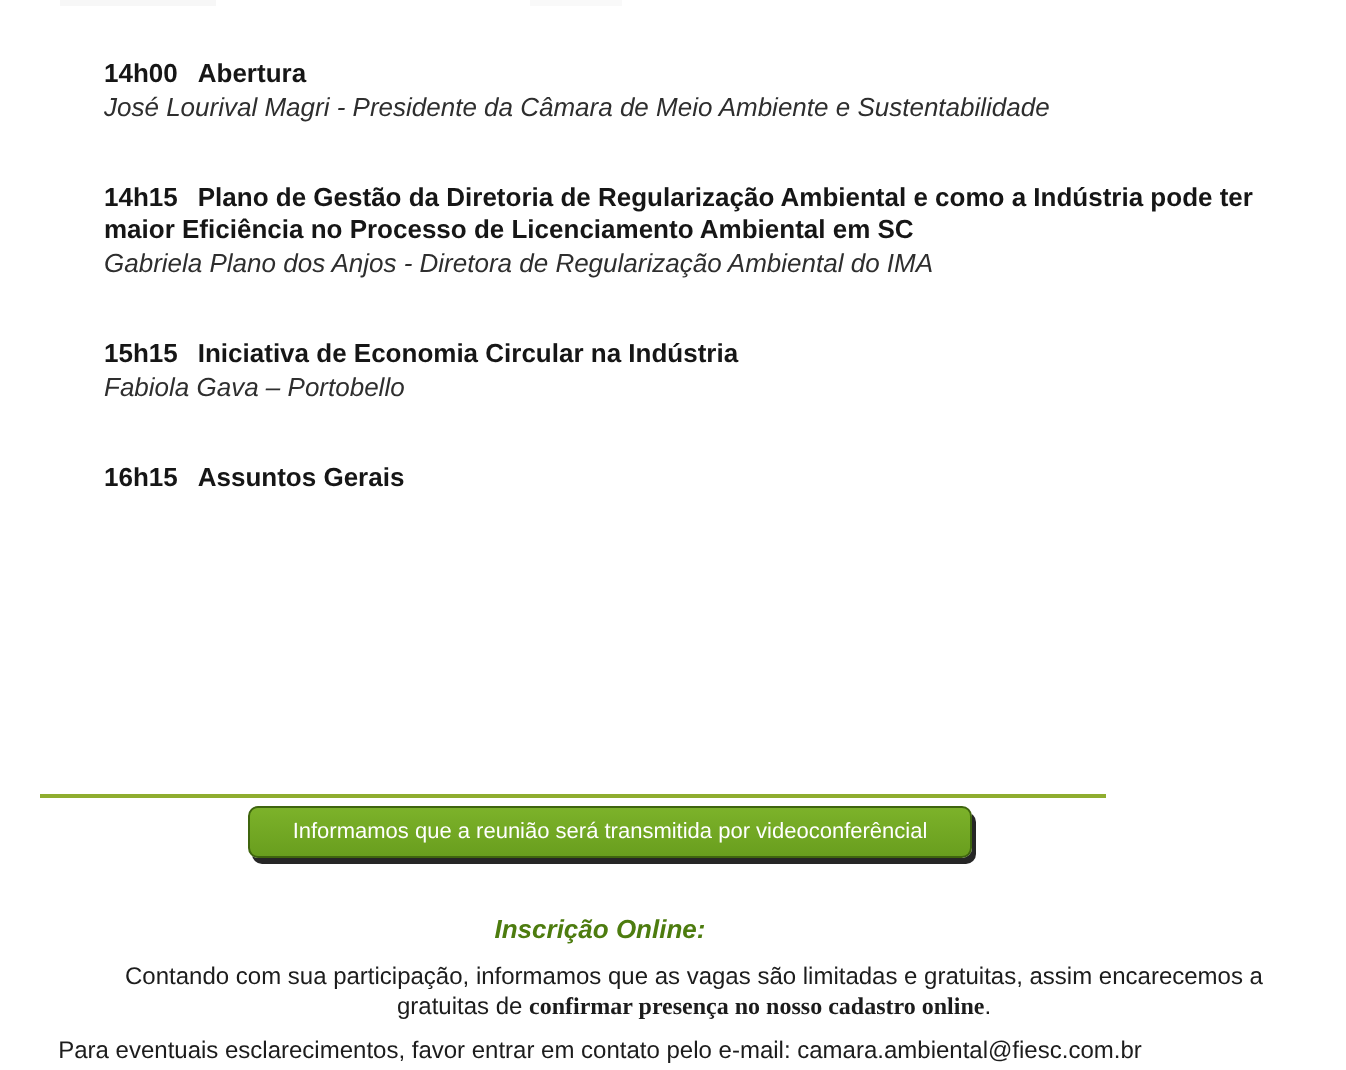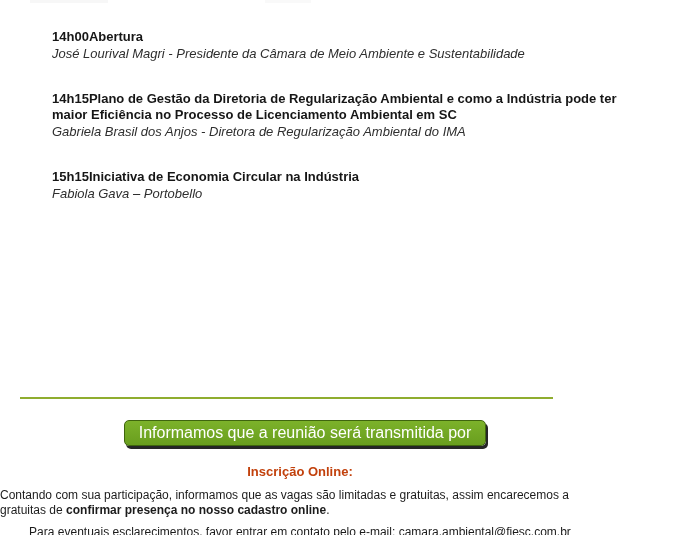--- a/index.html
+++ b/index.html
@@ -31,20 +31,21 @@
     margin-bottom: 30px;
     max-width: 585px;
   }
   .agenda-title {
     font-weight: bold;
     font-size: 13px;
     line-height: 16px;
     color: #161616;
   }
   .agenda-time {
+    margin-right: 10px;
   }
   .agenda-speaker {
     font-style: italic;
     font-size: 13px;
     line-height: 15px;
     margin-top: 1px;
     color: #2e2e2e;
   }
 
   .bottom {
@@ -53,50 +54,54 @@
     left: 0;
     width: 673px;
   }
   .rule {
     margin-left: 20px;
     width: 533px;
     height: 2px;
     background: #8fad2f;
   }
   .banner {
-    margin: 21px 0 0 124px;
+    margin: 4px 0 0 124px;
     width: 360px;
     height: 24px;
     line-height: 24px;
     text-align: center;
     background: linear-gradient(#7cb22a, #699e1e);
     border: 1px solid #3f650e;
     border-radius: 5px;
     box-shadow: 2px 3px 0 0 #262626;
     color: #ffffff;
-    font-size: 16px;
+    font-size: 11px;
     cursor: pointer;
   }
   .reg-heading {
     width: 600px;
-    margin-top: 18px;
+    margin-top: 28px;
     text-align: center;
     font-weight: bold;
+    font-style: italic;
     font-size: 13px;
-    color: #c2410c;
+    color: #4d7c0f;
   }
   .reg-text {
     width: 600px;
     margin-top: 9px;
+    text-align: center;
     font-size: 12px;
     line-height: 15px;
     color: #1c1c1c;
+    padding-left: 47px;
   }
   .reg-text .bold-seg {
     font-weight: bold;
+    font-family: Liberation Serif, serif;
   }
   .contact-text {
     width: 600px;
     margin-top: 7px;
     text-align: center;
     font-size: 12px;
     line-height: 15px;
     color: #1c1c1c;
   }
 </style>
@@ -112,31 +117,36 @@
     <div class="agenda-title">
       <span class="agenda-time">14h00</span><span>Abertura</span>
     </div>
     <div class="agenda-speaker">José Lourival Magri - Presidente da Câmara de Meio Ambiente e Sustentabilidade</div>
   </div>
 
   <div class="agenda-item">
     <div class="agenda-title">
       <span class="agenda-time">14h15</span><span>Plano de Gestão da Diretoria de Regularização Ambiental e como a Indústria pode ter maior Eficiência no Processo de Licenciamento Ambiental em SC</span>
     </div>
-    <div class="agenda-speaker">Gabriela Brasil dos Anjos - Diretora de Regularização Ambiental do IMA</div>
+    <div class="agenda-speaker">Gabriela Plano dos Anjos - Diretora de Regularização Ambiental do IMA</div>
   </div>
 
   <div class="agenda-item">
     <div class="agenda-title">
       <span class="agenda-time">15h15</span><span>Iniciativa de Economia Circular na Indústria</span>
     </div>
     <div class="agenda-speaker">Fabiola Gava – Portobello</div>
   </div>
 
 
+  <div class="agenda-item">
+    <div class="agenda-title">
+      <span class="agenda-time">16h15</span><span>Assuntos Gerais</span>
+    </div>
+  </div>
 
 
 </div>
 
 <div class="bottom">
   <div class="rule"></div>
 
   <div class="banner">Informamos que a reunião será transmitida por videoconferêncial</div>
 
   <div class="reg-heading">Inscrição Online:</div>

